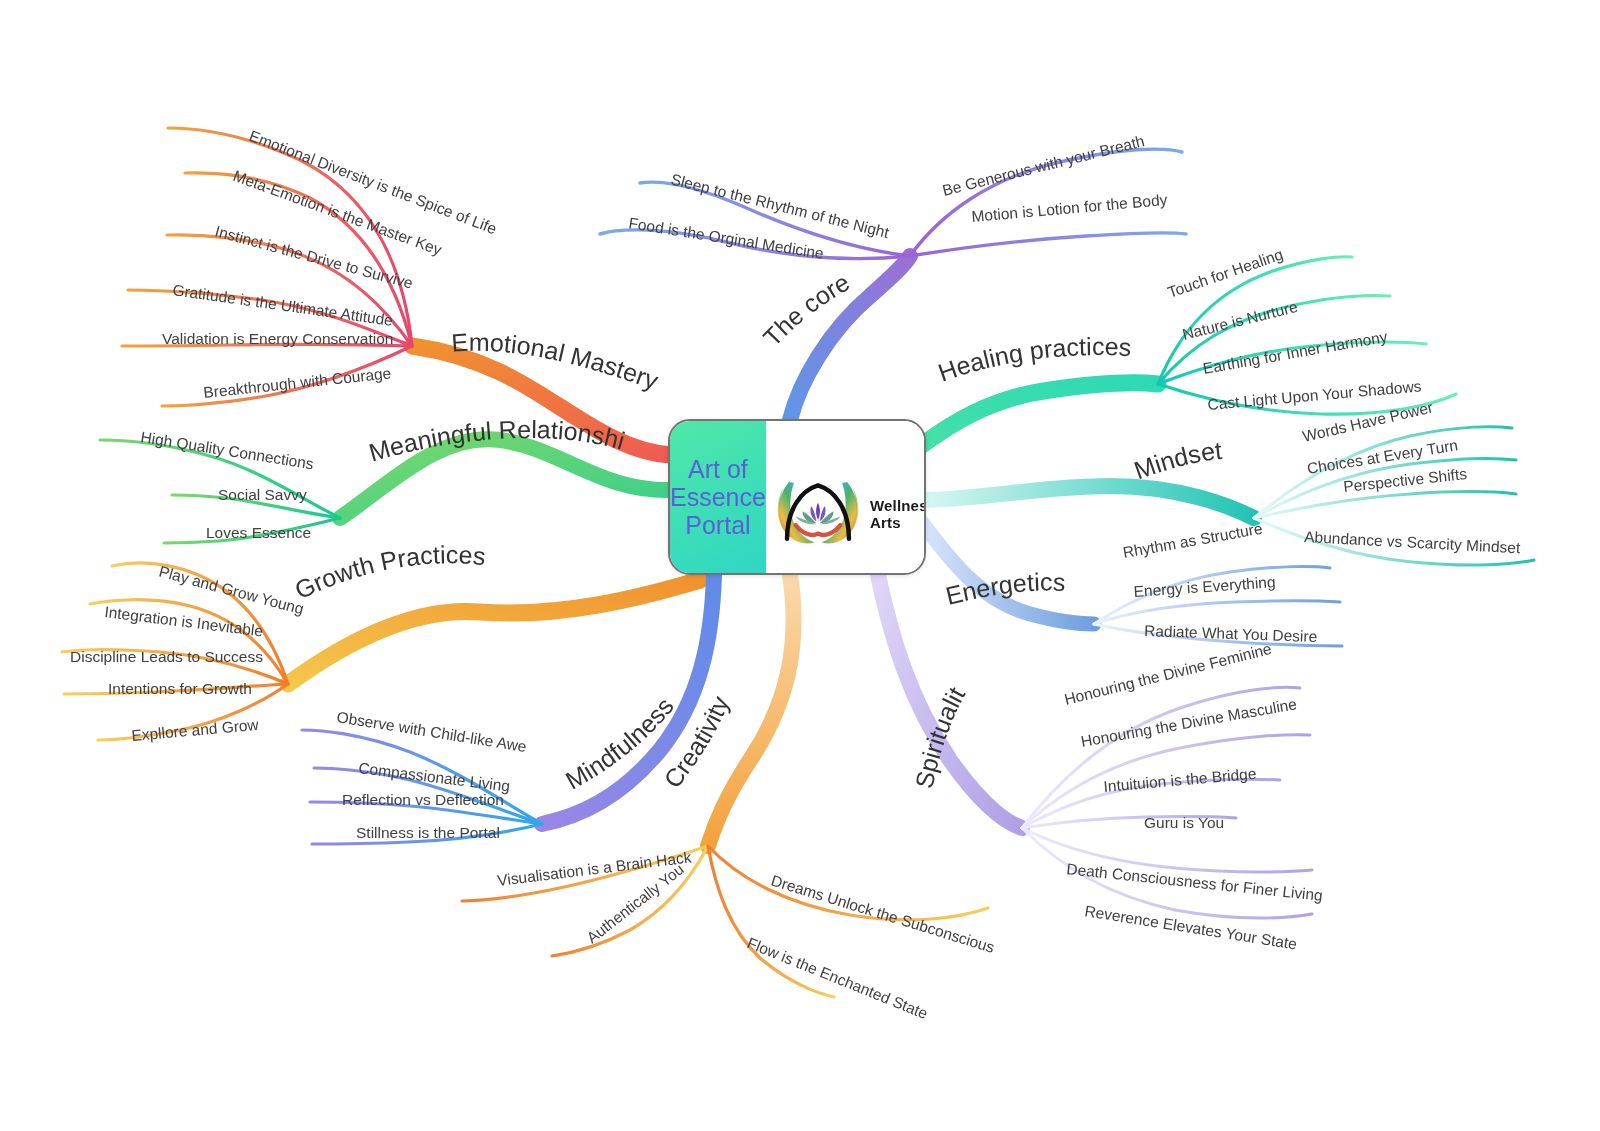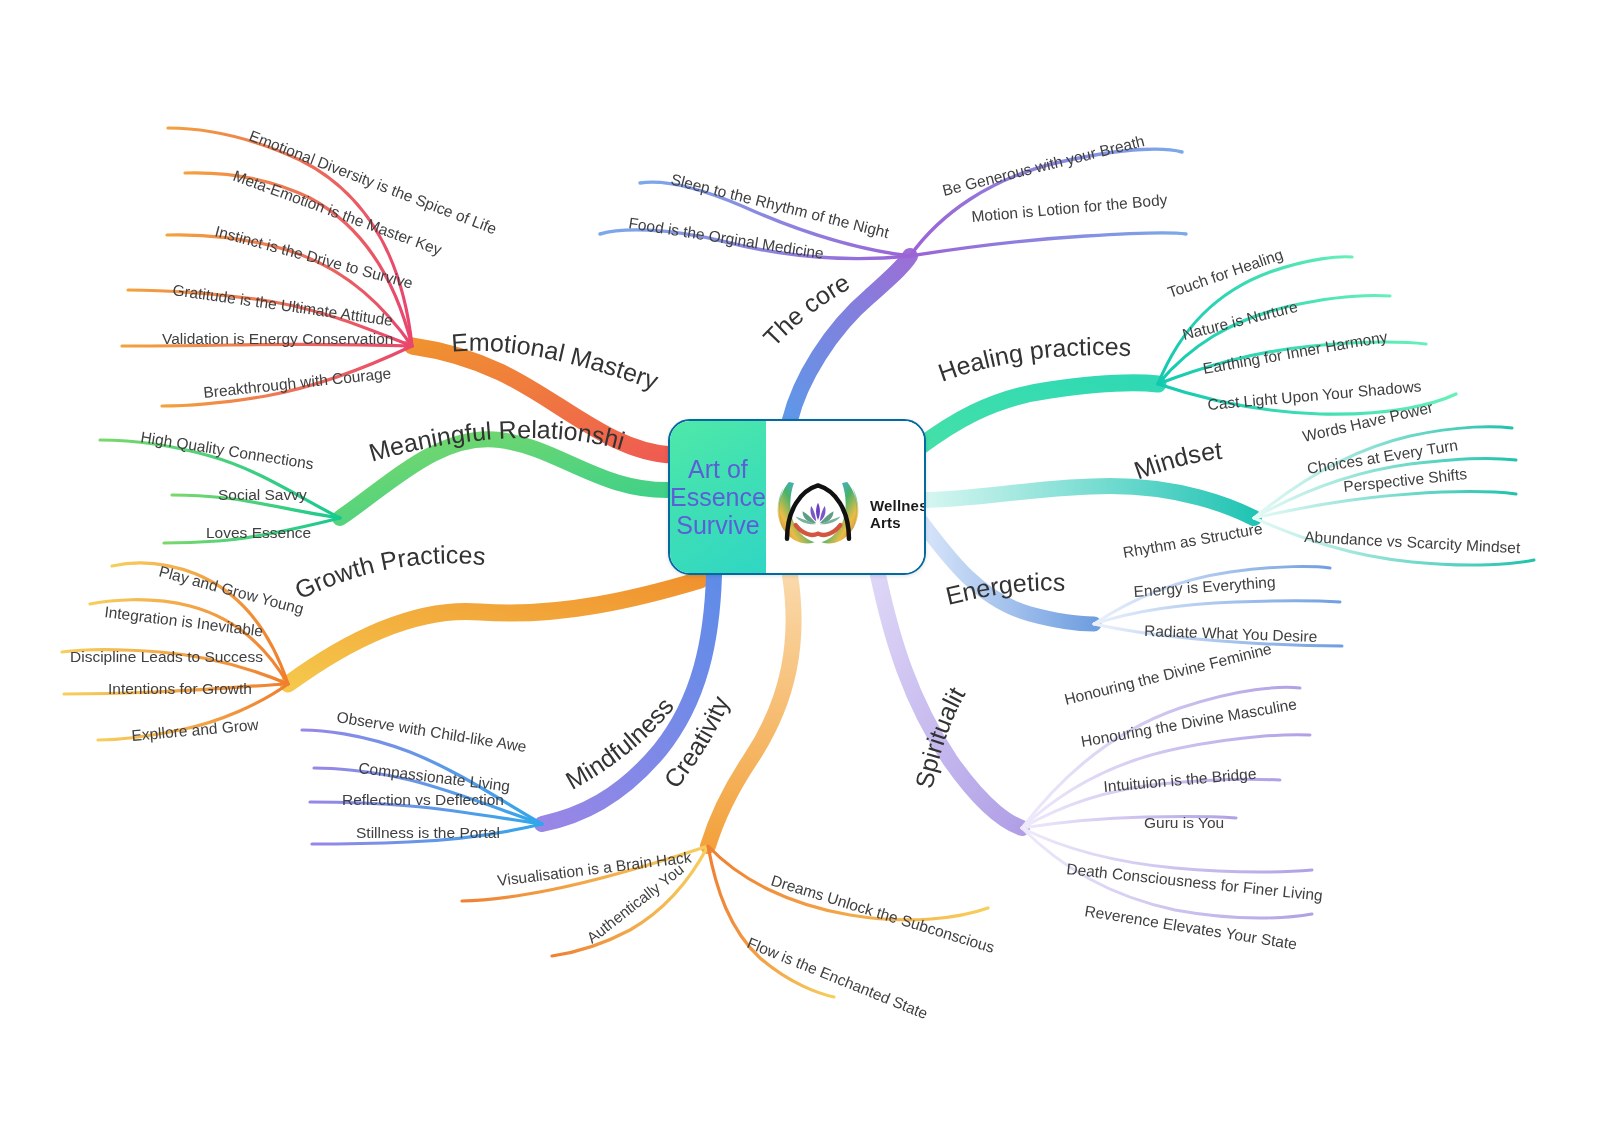--- a/index.html
+++ b/index.html
@@ -6,21 +6,21 @@
   html,body{margin:0;padding:0;background:#ffffff;}
   body{font-family:"Liberation Sans", sans-serif;}
   #canvas{position:relative;width:1600px;height:1131px;background:#fff;overflow:hidden;}
   svg#map{position:absolute;left:0;top:0;width:1600px;height:1131px;}
   .branch-path{fill:none;stroke-linecap:round;}
   .leaf-path{fill:none;stroke-linecap:round;}
   .label{font-family:"Liberation Sans", sans-serif;fill:#3a3a3a;}
   .main-label{font-size:25px;fill:#333333;}
   .leaf-label{font-size:15.5px;fill:#404040;}
   .center-box{position:absolute;left:668px;top:419px;width:254px;height:152px;
-    border-radius:22px;background:#ffffff;border:2px solid #0369a1;
+    border-radius:22px;background:#ffffff;border:2px solid #737373;
     box-shadow:0 1px 4px rgba(0,0,0,.12);overflow:hidden;display:flex;}
   .center-left{width:126px;height:100%;
     background:linear-gradient(150deg,#4ee8a8 0%,#2fd6c3 100%);
     display:flex;align-items:center;justify-content:center;}
   .center-title{color:#5b5fd6;font-size:25px;line-height:1.12;text-align:center;}
   .center-right{flex:1;height:100%;background:#fff;display:flex;flex-direction:row;
     align-items:center;justify-content:center;padding-top:16px;}
   .logo-wrap{width:104px;height:86px;}
   .logo-caption{font-size:15px;font-weight:bold;color:#1a1a1a;letter-spacing:.2px;margin-top:1px;}
 </style>
@@ -340,21 +340,21 @@
     <text class="label leaf-label" x="628" y="228" transform="rotate(9 628 228)">Food is the Orginal Medicine</text>
     <text class="label leaf-label" x="944" y="196" transform="rotate(-14 944 196)">Be Generous with your Breath</text>
     <text class="label leaf-label" x="972" y="222" transform="rotate(-5 972 222)">Motion is Lotion for the Body</text>
   </svg>
 
   <div class="center-box">
     <div class="center-left">
       <div class="center-title">
         <div>Art of</div>
         <div>Essence</div>
-        <div>Survive</div>
+        <div>Portal</div>
       </div>
     </div>
     <div class="center-right">
       <div class="logo-wrap">
         <svg viewBox="0 0 120 100" width="104" height="86">
           <defs>
             <linearGradient id="wingL" x1="0" y1="1" x2="1" y2="0">
               <stop offset="0%" stop-color="#e05a3a"></stop>
               <stop offset="28%" stop-color="#e8b93c"></stop>
               <stop offset="52%" stop-color="#3fae62"></stop>

